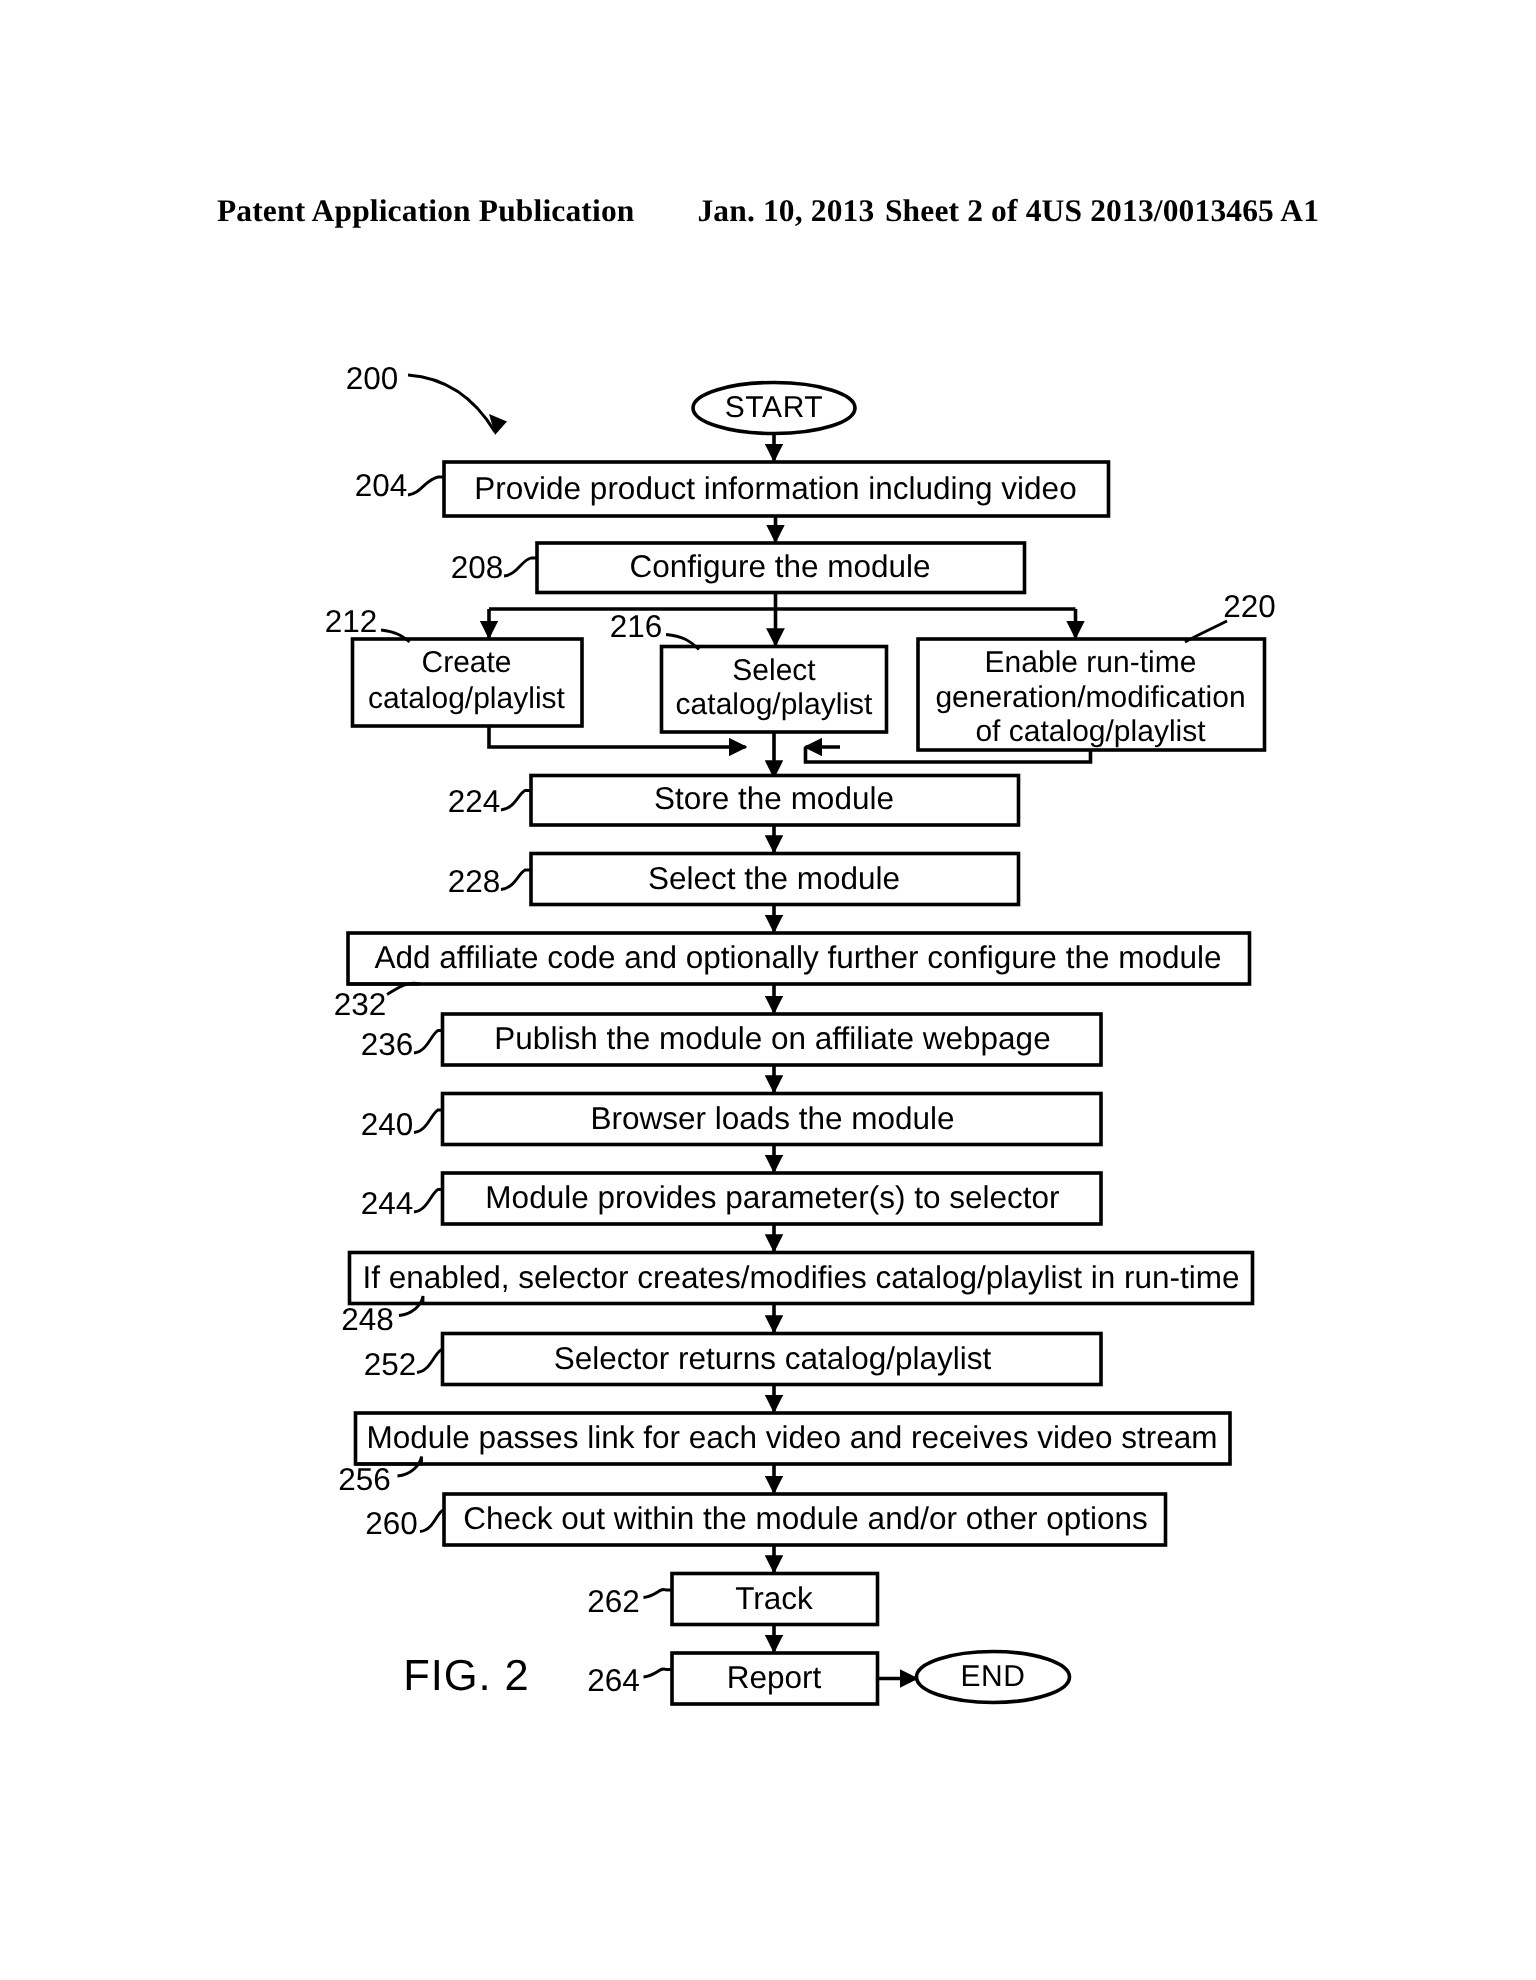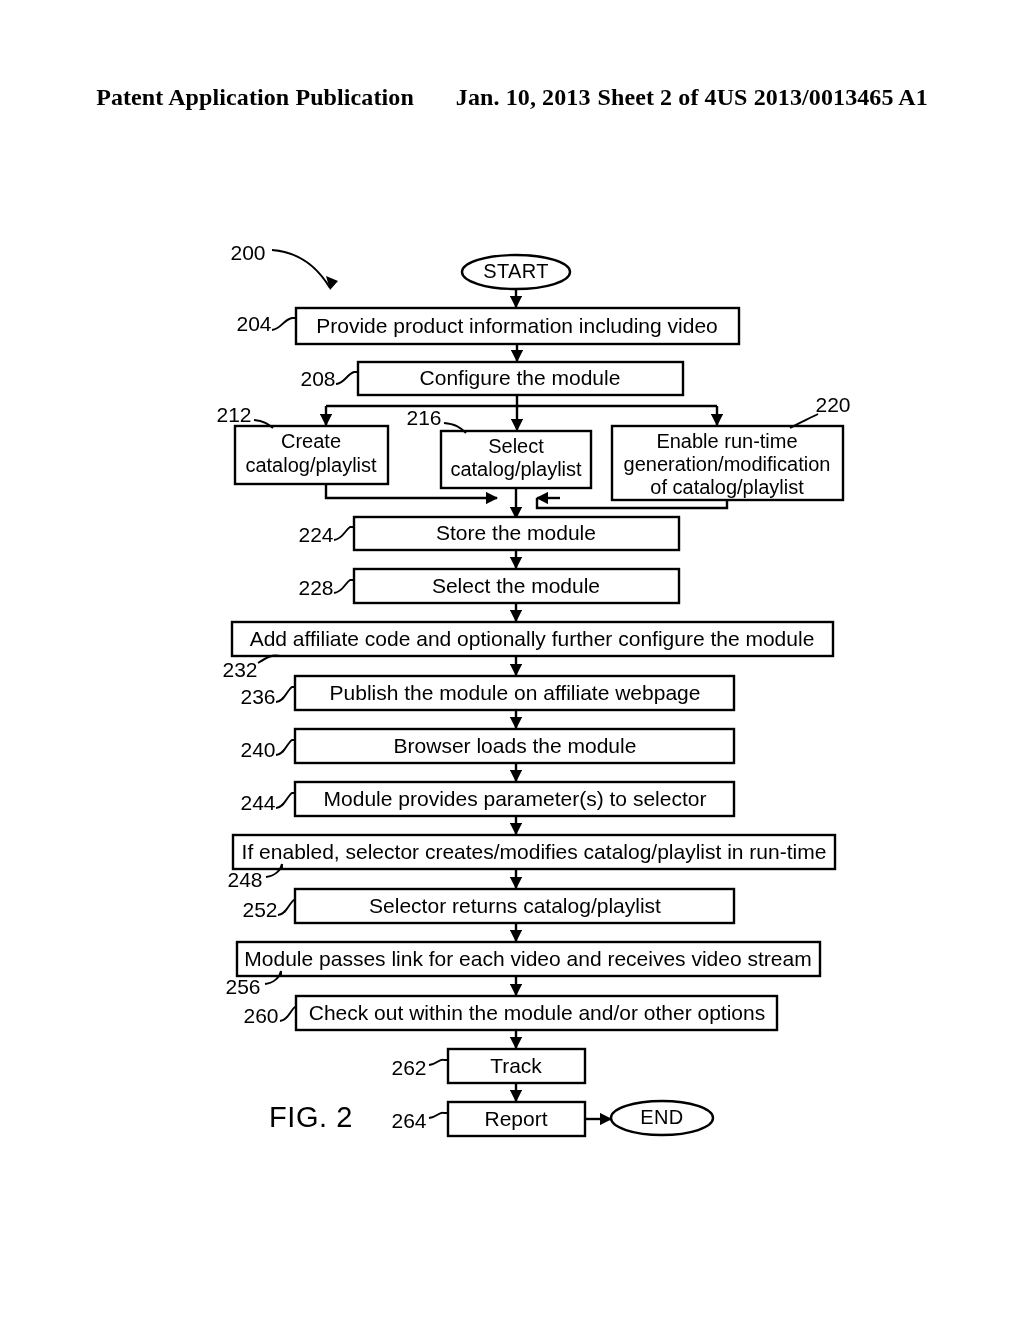--- a/index.html
+++ b/index.html
@@ -26,28 +26,28 @@
     position: absolute;
     top: 84px;
     left: 0;
     width: 1024px;
     height: 26px;
     display: flex;
     justify-content: center;
     align-items: baseline;
     font-family: "Liberation Serif", serif;
     font-weight: bold;
-    font-size: 24px;
+    font-size: 21px;
     letter-spacing: 0.1px;
     white-space: nowrap;
   }
   .pub-header .seg-title { margin-right: 42px; }
   .pub-header .seg-date  { margin-right: 7px; }
   .pub-header .seg-sheet { }
-  .pub-header .seg-num   { margin-right: 0; }
+  .pub-header .seg-num   { margin-right: 0; margin-top: 44px; }
 
   
   #figure {
     position: absolute;
     top: 0;
     left: 0;
     width: 1024px;
     height: 1073px;
   }
   svg { display: block; }

